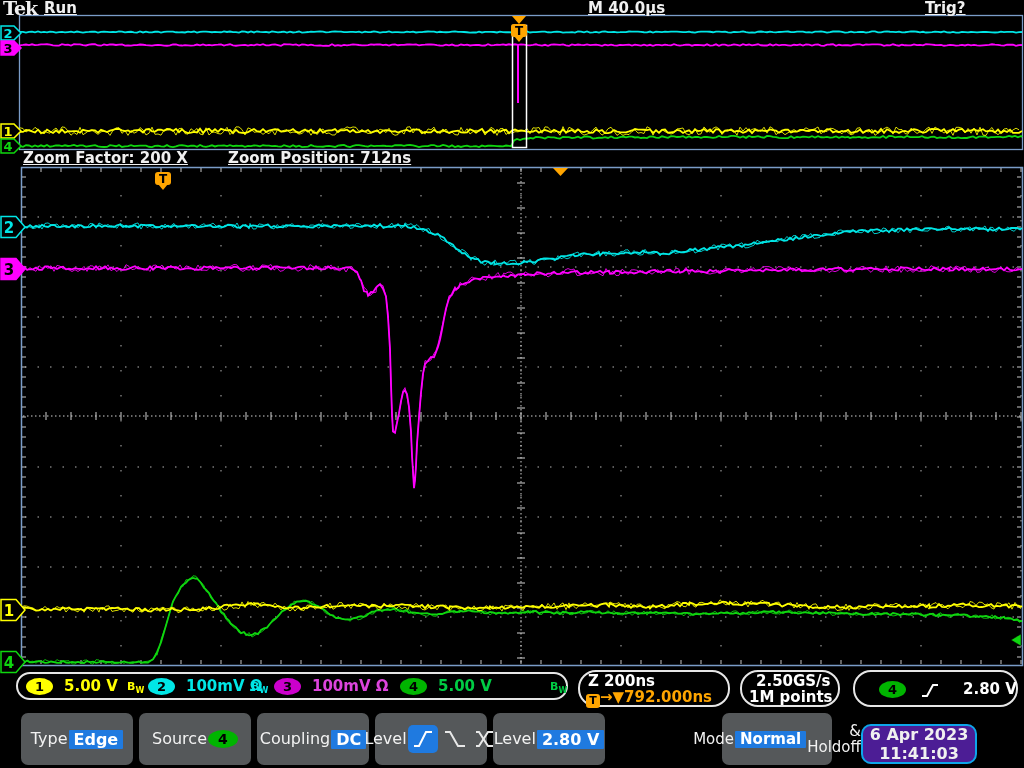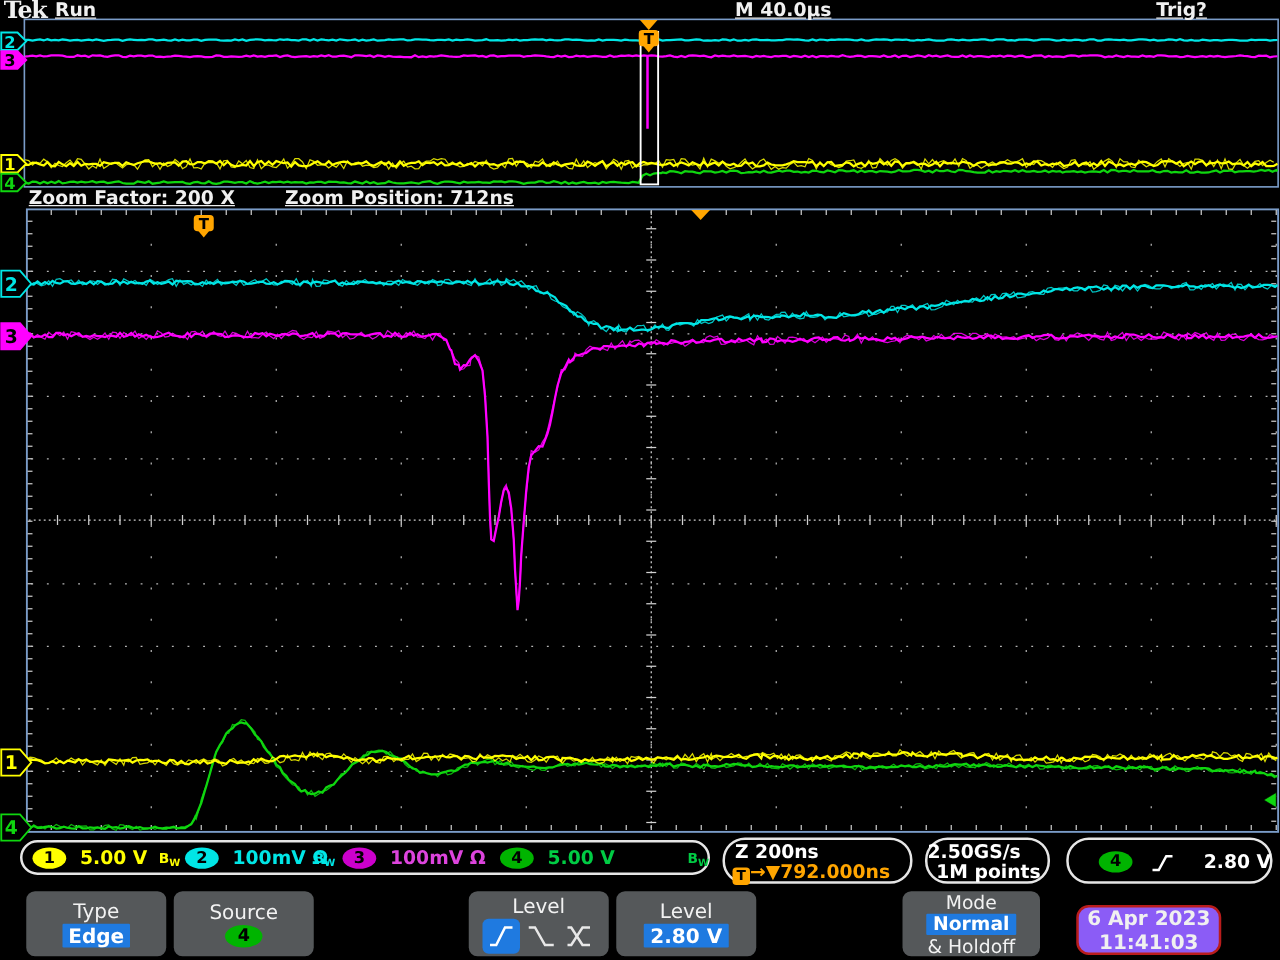--- a/index.html
+++ b/index.html
@@ -16,28 +16,28 @@
   .oval{position:absolute;width:27px;height:17px;border-radius:50%;color:#000;font-size:13px;font-weight:bold;
         display:flex;align-items:center;justify-content:center;}
   .rd{position:absolute;font-size:15px;font-weight:bold;white-space:nowrap;}
   .bw{position:absolute;font-size:11px;font-weight:bold;}
   .bw sub{font-size:8px;}
   .zline{position:absolute;font-size:15px;font-weight:bold;white-space:nowrap;}
   .tchip{display:inline-flex;width:14px;height:14px;background:#ffa500;border-radius:3px;color:#000;
          font-size:11px;font-weight:bold;align-items:center;justify-content:center;vertical-align:-2px;}
   
   .menu-btn{position:absolute;top:713px;height:52px;background:#55585a;border-radius:7px;
-            display:flex;flex-direction:column;align-items:center;justify-content:center;gap:1px;box-sizing:border-box;}
+            display:flex;flex-direction:row;align-items:center;justify-content:center;gap:1px;box-sizing:border-box;}
   .mlabel{font-size:16px;color:#f2f2f2;line-height:18px;}
   .hl{background:#1f7ae0;color:#fff;font-weight:bold;font-size:16px;line-height:19px;padding:0 5px;border-radius:1px;}
   .g-oval{width:30px;height:18px;border-radius:50%;background:#00b400;color:#000;font-weight:bold;font-size:14px;
           display:flex;align-items:center;justify-content:center;}
   .slope-row{display:flex;align-items:center;gap:4px;}
   .slope-sel{width:30px;height:28px;background:#1f7ae0;border-radius:5px;display:flex;align-items:center;justify-content:center;}
-  .datebox{position:absolute;left:861px;top:724px;width:116px;height:40px;background:#8b5cf6;border:2px solid #b91c1c;
+  .datebox{position:absolute;left:861px;top:724px;width:116px;height:40px;background:#4c1d95;border:2px solid #0ea5e9;
            border-radius:10px;box-sizing:border-box;display:flex;flex-direction:column;align-items:center;justify-content:center;}
   .dtline{font-size:16px;font-weight:bold;line-height:19px;white-space:nowrap;}
   .mode3{line-height:16px;font-size:15px;text-align:right;}
 </style>
 </head>
 <body>
 
 <div id="screen">
 
   <svg id="plot" class="abs" style="left:0;top:0" width="1024" height="768" viewBox="0 0 1024 768">
@@ -384,39 +384,43 @@
     <span class="rd" style="left:420px;top:3px;color:#00cc44">5.00 V</span>
     <span class="bw" style="left:532px;top:6px;color:#00cc44"><span>B</span><sub>W</sub></span>
   </div>
 
   <div class="rbox" style="left:578px;top:670px;width:152px;height:37px">
     <span class="zline" style="left:8px;top:0px;color:#fff">Z 200ns</span>
     <span class="zline" style="left:6px;top:16px;color:#ffa500"><span class="tchip">T</span><span>→▼792.000ns</span></span>
   </div>
 
   <div class="rbox" style="left:740px;top:670px;width:100px;height:37px">
-    <span class="zline" style="left:0;top:0px;color:#fff">2.50GS/s</span>
+    <span class="zline" style="left:14px;top:0px;color:#fff">2.50GS/s</span>
     <span class="zline" style="left:7px;top:16px;color:#fff">1M points</span>
   </div>
 
   <div class="rbox" style="left:853px;top:670px;width:165px;height:37px">
     <span class="oval" style="left:24px;top:9px;background:#00b400">4</span>
     <svg class="abs" style="left:66px;top:10px" width="18" height="17" viewBox="0 0 18 17">
       <polyline points="1,14 6,14 12,3 17,3" fill="none" stroke="#fff" stroke-width="2"></polyline>
     </svg>
     <span class="rd" style="left:108px;top:8px;color:#fff">2.80 V</span>
   </div>
 
   <div class="menu-btn" style="left:21px;width:112px">
     <span class="mlabel">Type</span>
     <span class="hl">Edge</span>
   </div>
   <div class="menu-btn" style="left:139px;width:112px">
     <span class="mlabel">Source</span>
     <span class="g-oval">4</span>
+  </div>
+  <div class="menu-btn" style="left:257px;width:112px">
+    <span class="mlabel">Coupling</span>
+    <span class="hl">DC</span>
   </div>
   <div class="menu-btn" style="left:375px;width:112px">
     <span class="mlabel">Level</span>
     <span class="slope-row">
       <span class="slope-sel">
         <svg width="22" height="22" viewBox="0 0 22 22">
           <polyline points="2,18 7,18 14,4 20,4" fill="none" stroke="#fff" stroke-width="2"></polyline>
         </svg>
       </span>
       <svg width="26" height="22" viewBox="0 0 26 22">

